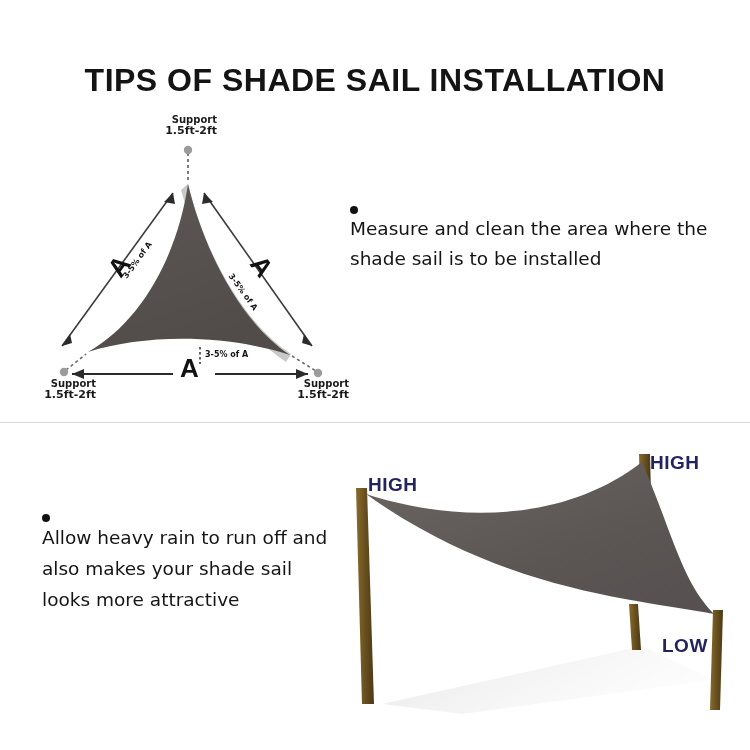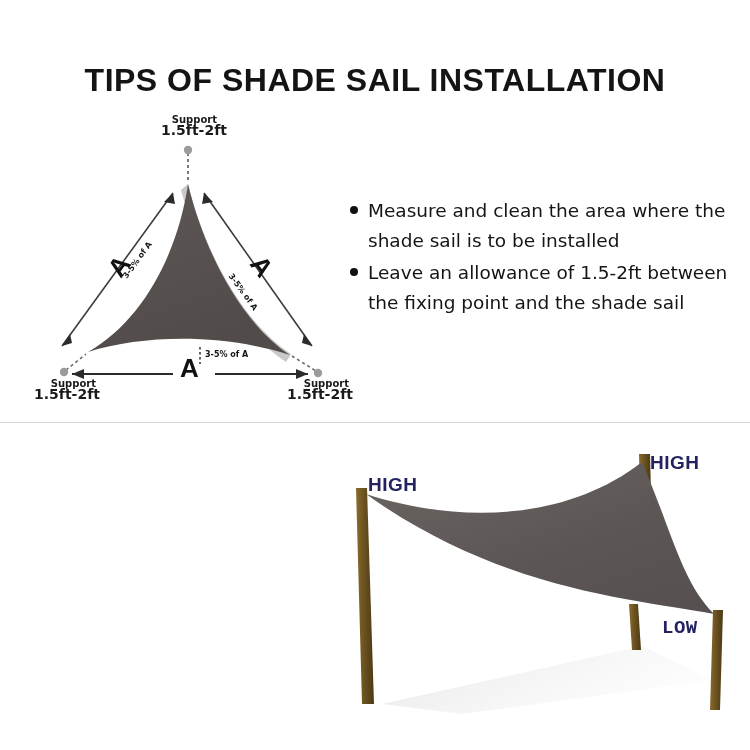--- a/index.html
+++ b/index.html
@@ -55,21 +55,21 @@
     position: absolute;
     font-family: "DejaVu Sans", sans-serif;
     font-size: 10px;
     font-weight: bold;
     color: #1a1a1a;
     line-height: 11px;
     text-align: right;
     white-space: nowrap;
   }
   .support-label .sub {
-    font-size: 14px;
+    font-size: 11px;
     display: block;
   }
 
   .big-a {
     position: absolute;
     font-family: "Liberation Sans", sans-serif;
     font-size: 26px;
     font-weight: bold;
     color: #111111;
   }
@@ -85,20 +85,21 @@
   
   .bullet-list {
     position: absolute;
     font-family: "DejaVu Sans", sans-serif;
     color: #151515;
   }
   .bullet-item {
     display: flex;
     align-items: flex-start;
     margin-bottom: 2px;
+    flex-direction: column;
   }
   .bullet-dot {
     flex: 0 0 auto;
     width: 8px;
     height: 8px;
     border-radius: 50%;
     background: #111111;
     margin-right: 10px;
     margin-top: 10px;
   }
@@ -215,27 +216,27 @@
     <div class="pct-label" style="left:93px; top:163px; transform:rotate(-54deg); transform-origin:left top;">3-5% of A</div>
     <div class="pct-label" style="left:206px; top:160px; transform:rotate(54deg); transform-origin:left top;">3-5% of A</div>
     <div class="pct-label" style="left:177px; top:238px;">3-5% of A</div>
   </div>
 
   <div id="tips-list" class="bullet-list">
     <div class="bullet-item">
       <span class="bullet-dot"></span>
       <span class="bullet-text">Measure and clean the area where the shade sail is to be installed</span>
     </div>
+  </div>
+
+  <div id="style-list" class="bullet-list">
     <div class="bullet-item">
       <span class="bullet-dot"></span>
-      <span class="bullet-text">Leave an allowance of 1.5-2ft between the fixing point and the shade sail</span>
-    </div>
-  </div>
-
-  <div id="style-list" class="bullet-list">
+      <span class="bullet-text">Allow heavy rain to run off and also makes your shade sail looks more attractive</span>
+    </div>
   </div>
 
   <div id="sail-diagram">
 
     <svg width="400" height="292" viewBox="0 0 400 292">
       <defs>
         <linearGradient id="hypSail" x1="0.1" y1="0" x2="0.9" y2="1">
           <stop offset="0%" stop-color="#6a6461"></stop>
           <stop offset="60%" stop-color="#5b5654"></stop>
           <stop offset="100%" stop-color="#565150"></stop>
@@ -264,16 +265,16 @@
       <path d="M 24 62
                C 110 90 220 92 300 30
                C 330 100 340 150 372 182
                C 300 168 160 160 24 62 Z" fill="url(#hypSail)"></path>
 
       <polygon points="287,172 296,172 299,218 290,218" fill="none"></polygon>
     </svg>
 
     <div class="hl-label" style="left:26px; top:42px;">HIGH</div>
     <div class="hl-label" style="left:308px; top:20px;">HIGH</div>
-    <div class="hl-label" style="left:320px; top:185px;font-family:Liberation Mono, monospace;">LOW</div>
+    <div class="hl-label" style="left:320px; top:203px;">LOW</div>
   </div>
 
 </div>
 
 </body></html>

